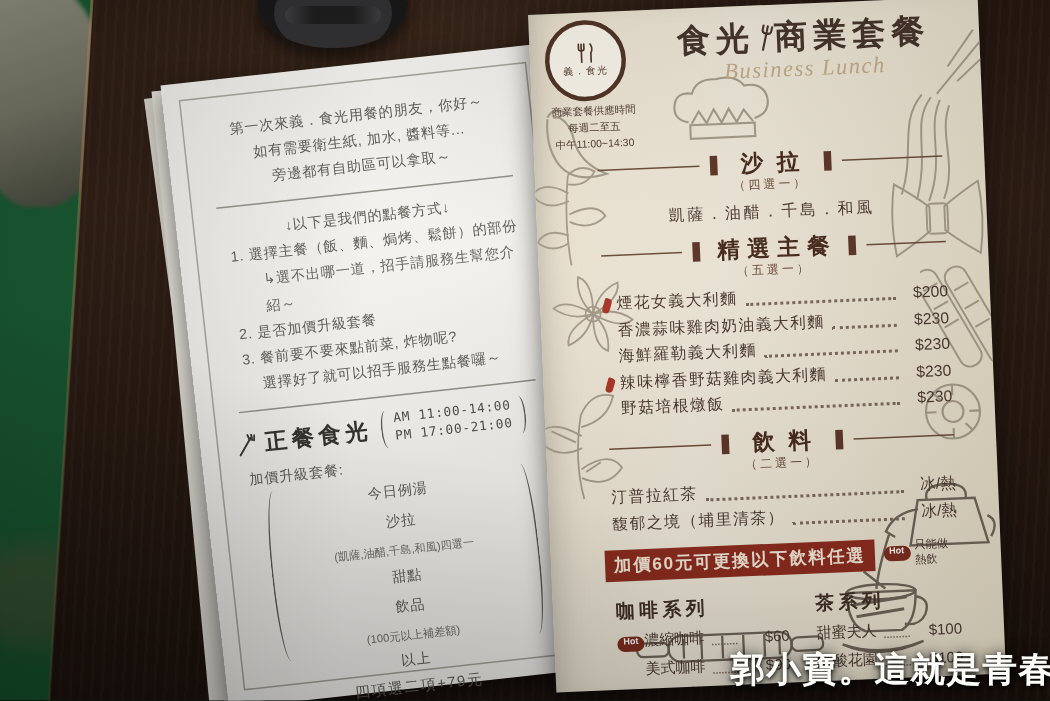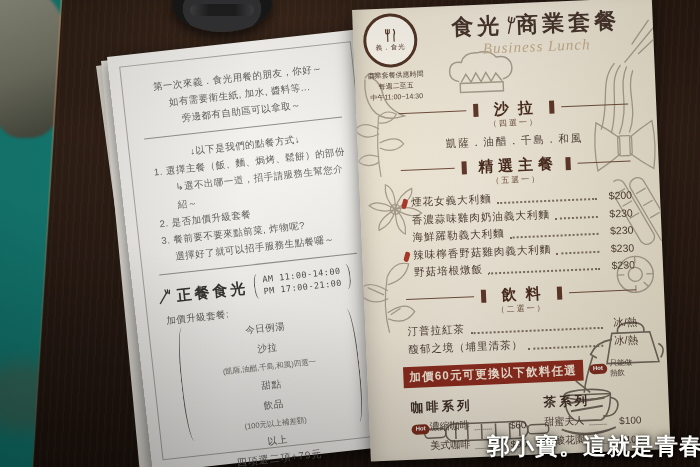--- a/index.html
+++ b/index.html
@@ -1,16 +1,16 @@
 <!DOCTYPE html>
 <html><head>
 <meta charset="utf-8">
 <style>
   html,body{margin:0;padding:0;background:#000;}
-  #stage{position:relative;width:700px;height:467px;overflow:hidden;background:#0f766e;
+  #stage{position:relative;width:700px;height:467px;overflow:hidden;background:#14532d;
          font-family:"Liberation Sans",sans-serif;}
 
   
   .fabric{position:absolute;left:-14px;top:-12px;width:86px;height:150px;
           background:linear-gradient(160deg,#8d8e7f,#6a6b5c 55%,#3a3b31);
           border-radius:35% 60% 55% 45%;filter:blur(1.5px);}
   .floor-spot{position:absolute;left:-18px;bottom:35px;width:80px;height:70px;
           background:#6b4a33;opacity:.35;filter:blur(9px);border-radius:50%;}
   .table{position:absolute;inset:0;
          clip-path:polygon(62px 0,700px 0,700px 467px,33px 467px);

